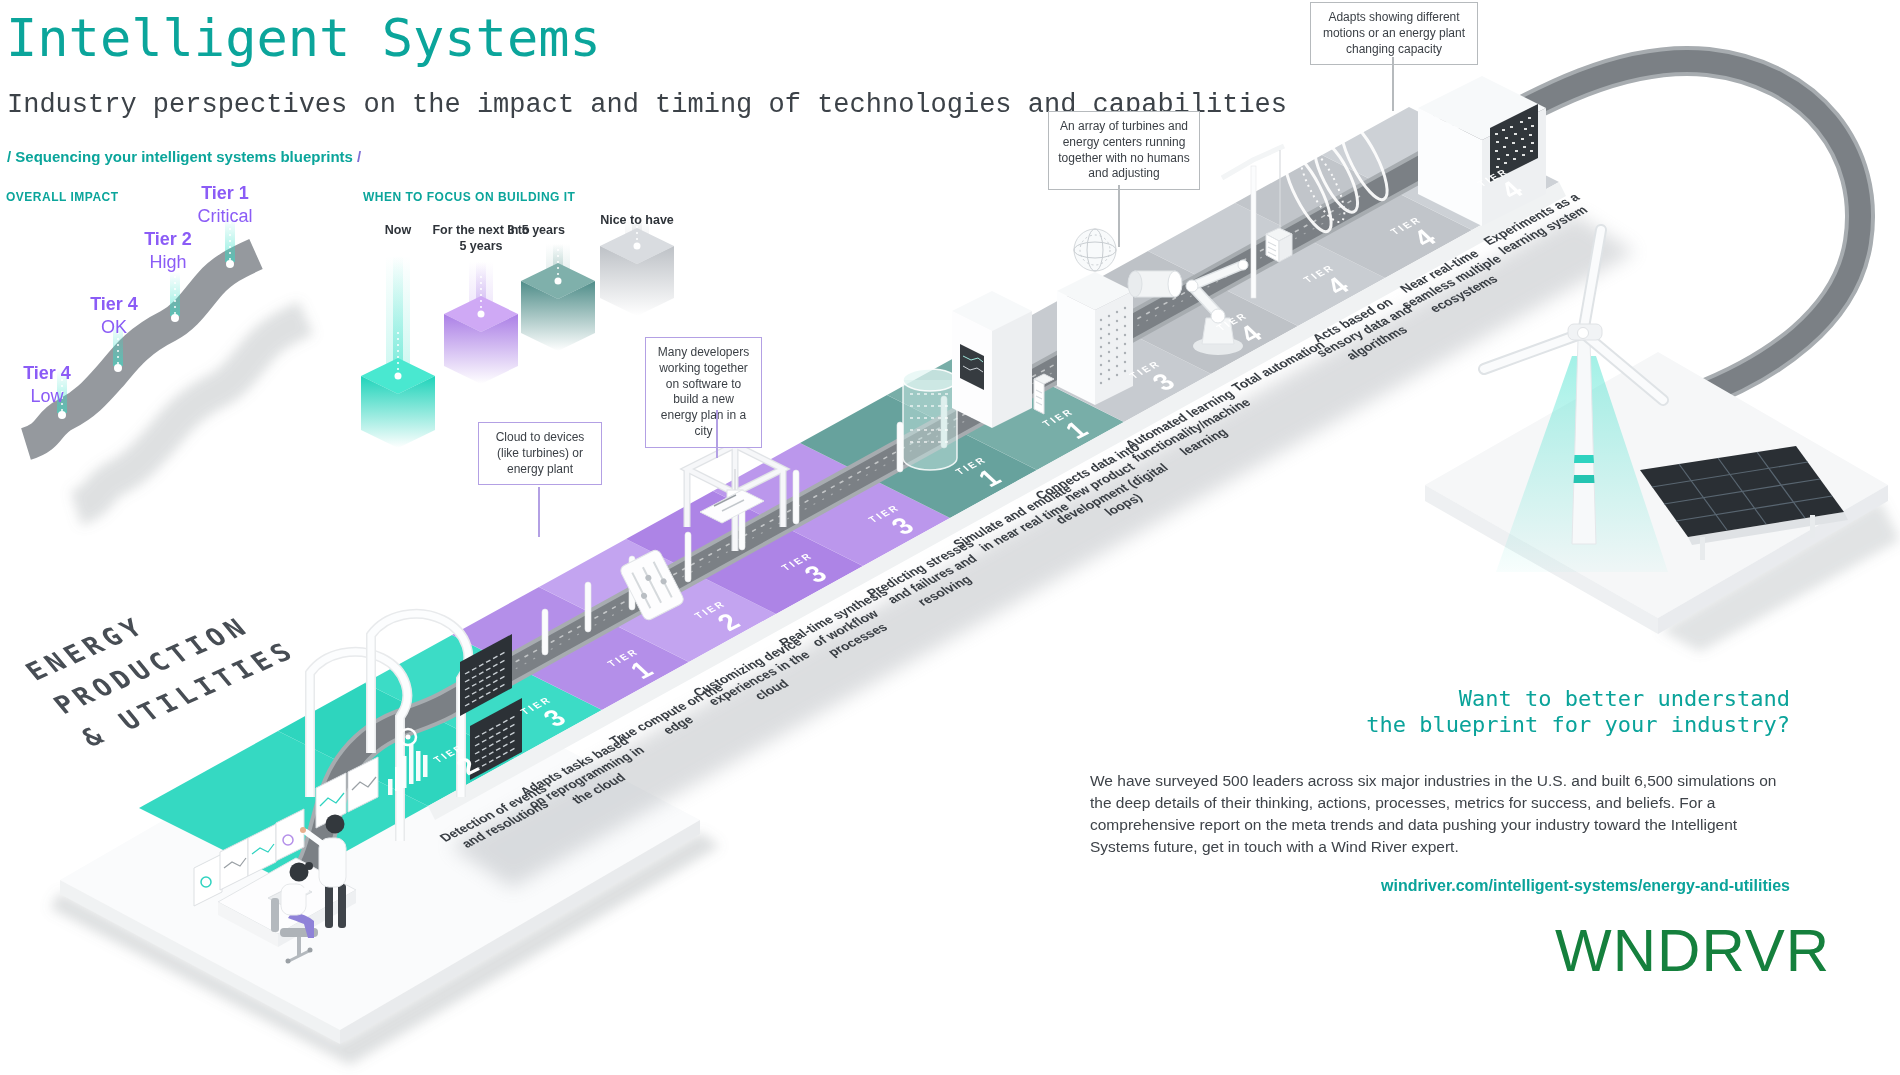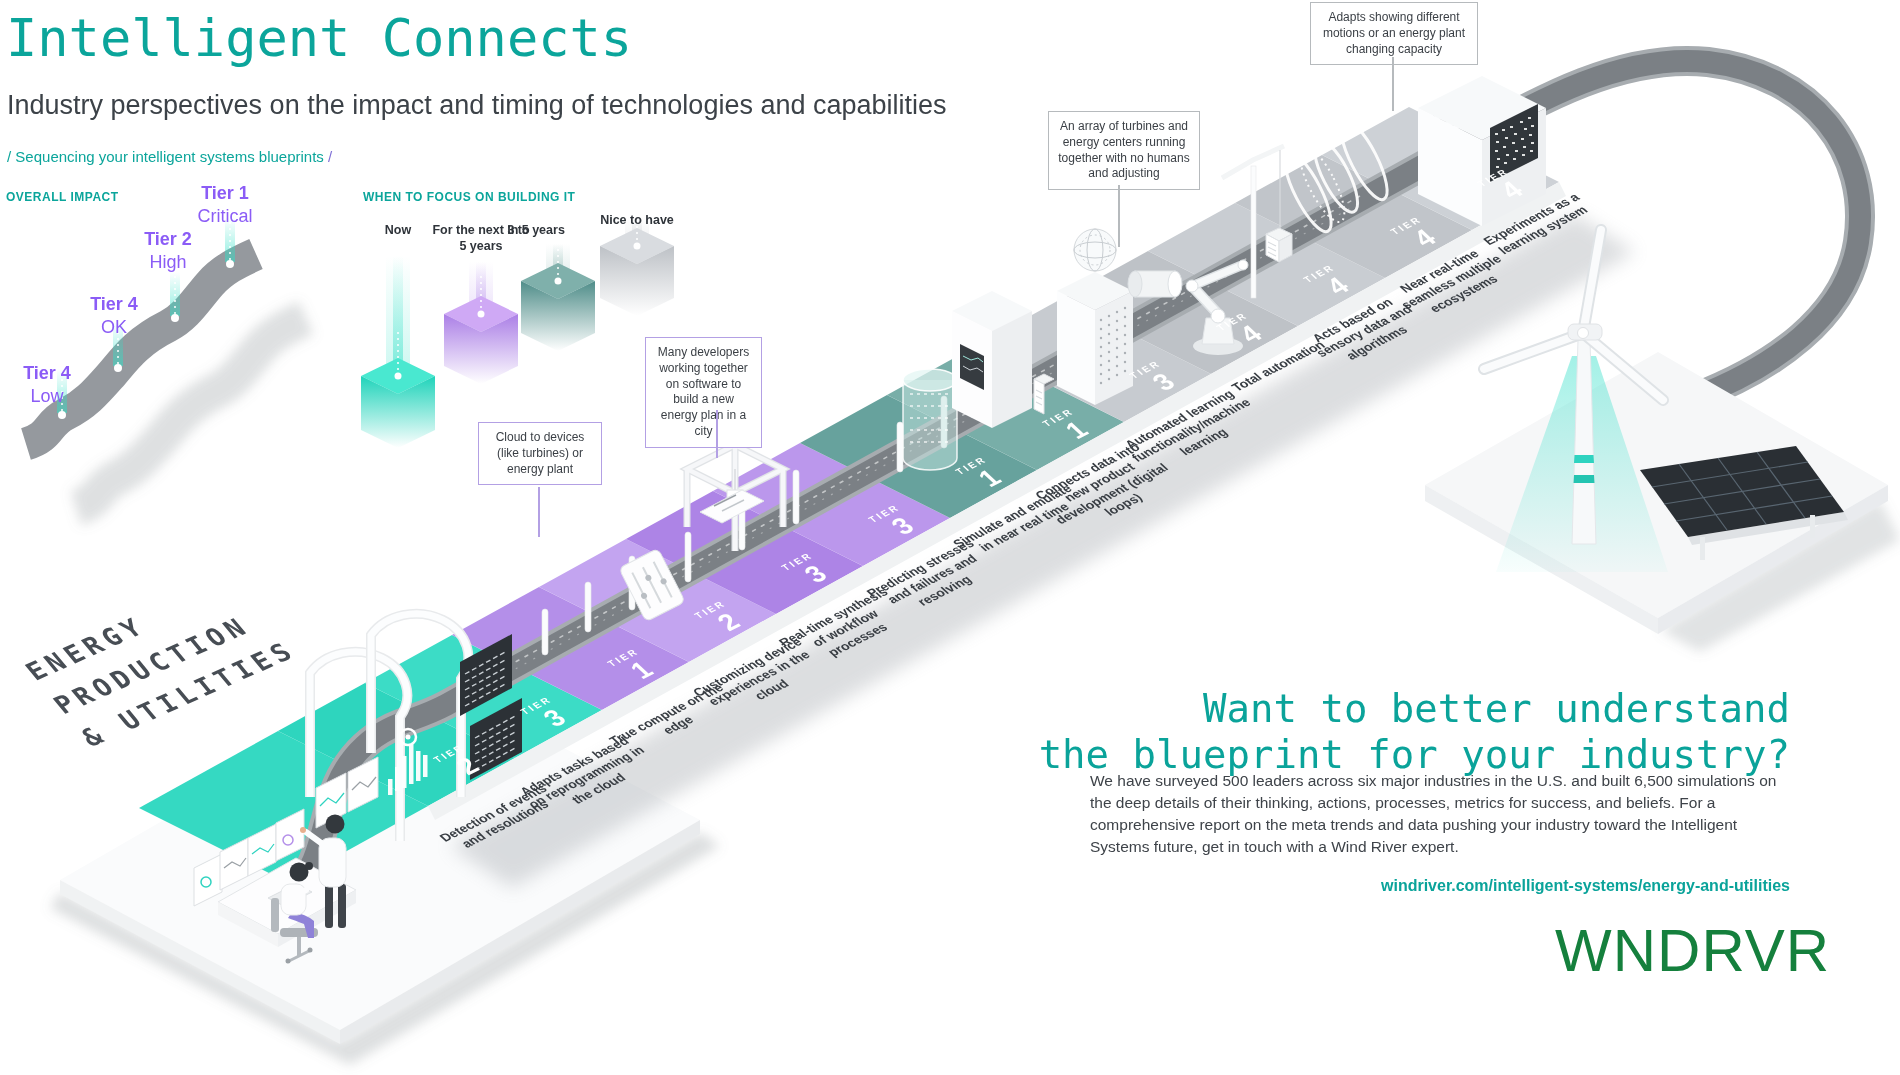--- a/index.html
+++ b/index.html
@@ -1,41 +1,41 @@
 <!DOCTYPE html>
 <html><head>
 <meta charset="utf-8">
 <style>
   html,body{margin:0;padding:0;background:#fff;}
   body{width:1900px;height:1075px;position:relative;overflow:hidden;
        font-family:"Liberation Sans",sans-serif;color:#3c4248;}
   .abs{position:absolute;}
   .mono{font-family:"DejaVu Sans Mono",monospace;}
   #title{left:6px;top:8px;font-size:52px;color:#0ba59b;letter-spacing:0px;white-space:nowrap;}
-  #subtitle{left:7px;top:90px;font-size:27px;color:#3c4248;white-space:nowrap;}
-  #tagline{left:7px;top:148px;font-size:15px;font-weight:normal;color:#0ba59b;white-space:nowrap;}
+  #subtitle{left:7px;top:90px;font-size:27px;color:#3c4248;white-space:nowrap;font-family:Liberation Mono, monospace;}
+  #tagline{left:7px;top:148px;font-size:15px;font-weight:bold;color:#0ba59b;white-space:nowrap;}
   #tagline .slash2{color:#7f6fd6;}
   .legend-title{font-size:12px;font-weight:bold;color:#0ba59b;letter-spacing:.5px;white-space:nowrap;}
   .tier-lab{text-align:center;font-size:18px;line-height:1.25;color:#8b5cf6;}
   .tier-lab b{display:block;}
   .cube-lab{text-align:center;font-size:12.5px;font-weight:bold;line-height:1.25;color:#2f343a;}
   .callout{background:#fff;border:1.5px solid #b6babd;padding:7px 8px;font-size:12px;
            line-height:1.32;text-align:center;color:#3a3f45;box-sizing:border-box;}
   .callout.purple{border-color:#b3a0e4;}
   .conn{width:2px;background:#b6babd;}
   .conn.purple{background:#b3a0e4;}
   .seq-label{width:130px;text-align:center;font-size:12.5px;font-weight:bold;line-height:1.22;
              color:#383d43;transform:rotate(-27deg) skewX(20deg);transform-origin:50% 50%;}
   .tier-tag{color:#fff;transform:rotate(-27deg) skewX(20deg);transform-origin:50% 50%;line-height:1;}
   .tier-tag .tw{display:block;font-size:9.5px;font-weight:bold;letter-spacing:2.5px;}
   .tier-tag .tn{display:block;font-size:26px;font-weight:bold;margin-left:12px;margin-top:1px;}
   #industry{left:16px;top:658px;transform:rotate(-24deg) skewX(16deg);transform-origin:0 0;
             font-family:"DejaVu Sans Mono",monospace;font-weight:bold;font-size:26px;
             letter-spacing:5px;line-height:1.6;color:#474d54;white-space:nowrap;}
-  #cta-head{left:1000px;top:686px;width:790px;text-align:right;font-size:39px;line-height:1.18;
+  #cta-head{left:1000px;top:686px;width:790px;text-align:right;font-size:22px;line-height:1.18;
             color:#0aa39a;}
   #cta-body{left:1090px;top:770px;width:700px;font-size:15.5px;line-height:1.42;color:#3e4349;}
   #cta-link{left:1090px;top:877px;width:700px;text-align:right;font-size:16px;font-weight:bold;color:#0aa39a;}
   #logo{left:1400px;top:916px;width:430px;text-align:right;font-size:60px;letter-spacing:1px;
         color:#15803d;font-weight:400;}
 </style>
 </head>
 <body>
 
 <svg class="abs" style="left:0;top:0" width="1900" height="1075" viewBox="0 0 1900 1075">
@@ -486,21 +486,21 @@
       <rect x="632" y="218" width="10" height="28" fill="url(#beamGray)"></rect>
       <polygon points="637,228 674,246 637,264 600,246" fill="#d9dce0"></polygon>
       <polygon points="600,246 637,264 637,316 600,298" fill="url(#sideNice)"></polygon>
       <polygon points="674,246 637,264 637,316 674,298" fill="url(#sideNice)"></polygon>
       <line x1="637" y1="214" x2="637" y2="242" stroke="#fff" stroke-width="1.5" stroke-dasharray="2 4"></line>
       <circle cx="637" cy="246" r="3.5" fill="#fff"></circle>
     </g>
   </g>
 </svg>
 
-<div class="abs mono" id="title">Intelligent Connects</div>
+<div class="abs mono" id="title">Intelligent Systems</div>
 <div class="abs" id="subtitle">Industry perspectives on the impact and timing of technologies and capabilities</div>
 <div class="abs" id="tagline"><span class="slash1">/ </span><span>Sequencing your intelligent systems blueprints</span><span class="slash2"> /</span></div>
 
 <div class="abs legend-title" style="left:6px;top:190px">OVERALL IMPACT</div>
 <div class="abs legend-title" style="left:363px;top:190px">WHEN TO FOCUS ON BUILDING IT</div>
 
 <div class="abs tier-lab" style="left:185px;top:182px;width:80px"><b>Tier 1</b><span>Critical</span></div>
 <div class="abs tier-lab" style="left:128px;top:228px;width:80px"><b>Tier 2</b><span>High</span></div>
 <div class="abs tier-lab" style="left:74px;top:293px;width:80px"><b>Tier 4</b><span>OK</span></div>
 <div class="abs tier-lab" style="left:7px;top:362px;width:80px"><b>Tier 4</b><span>Low</span></div>

